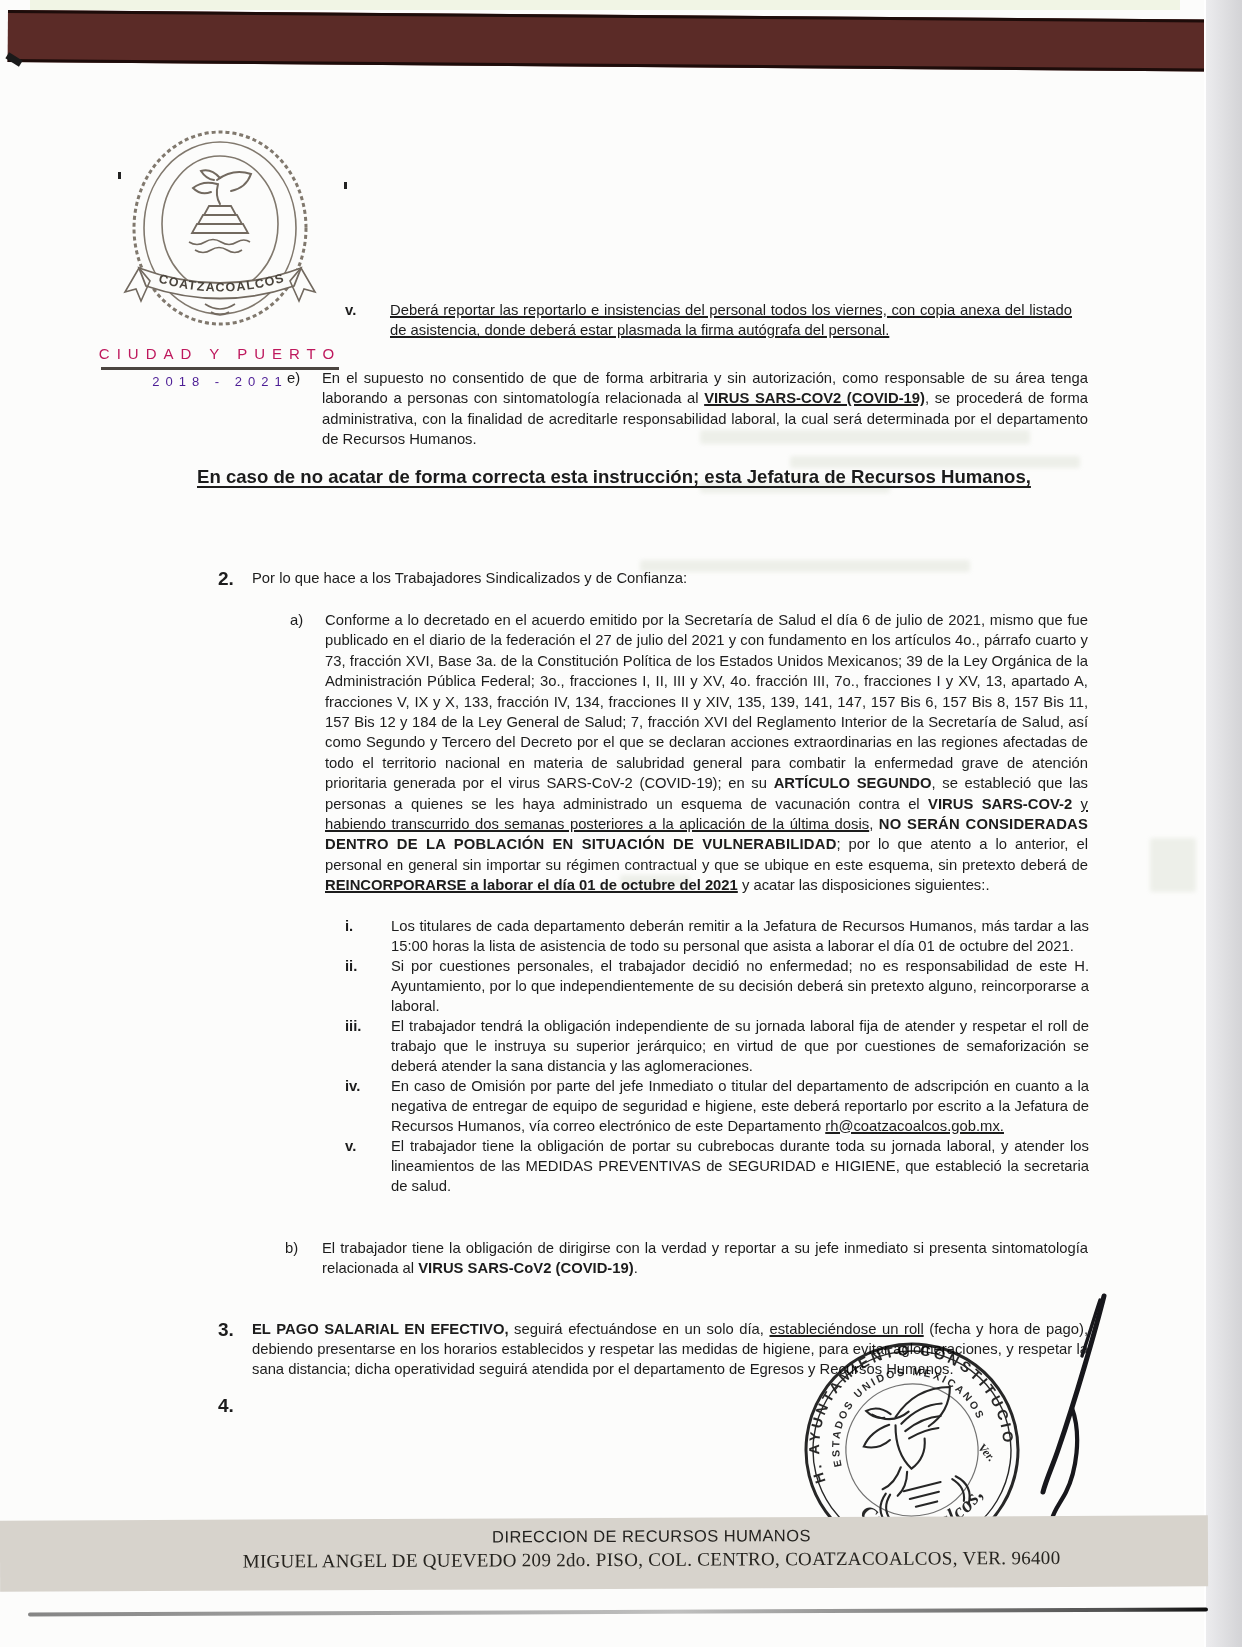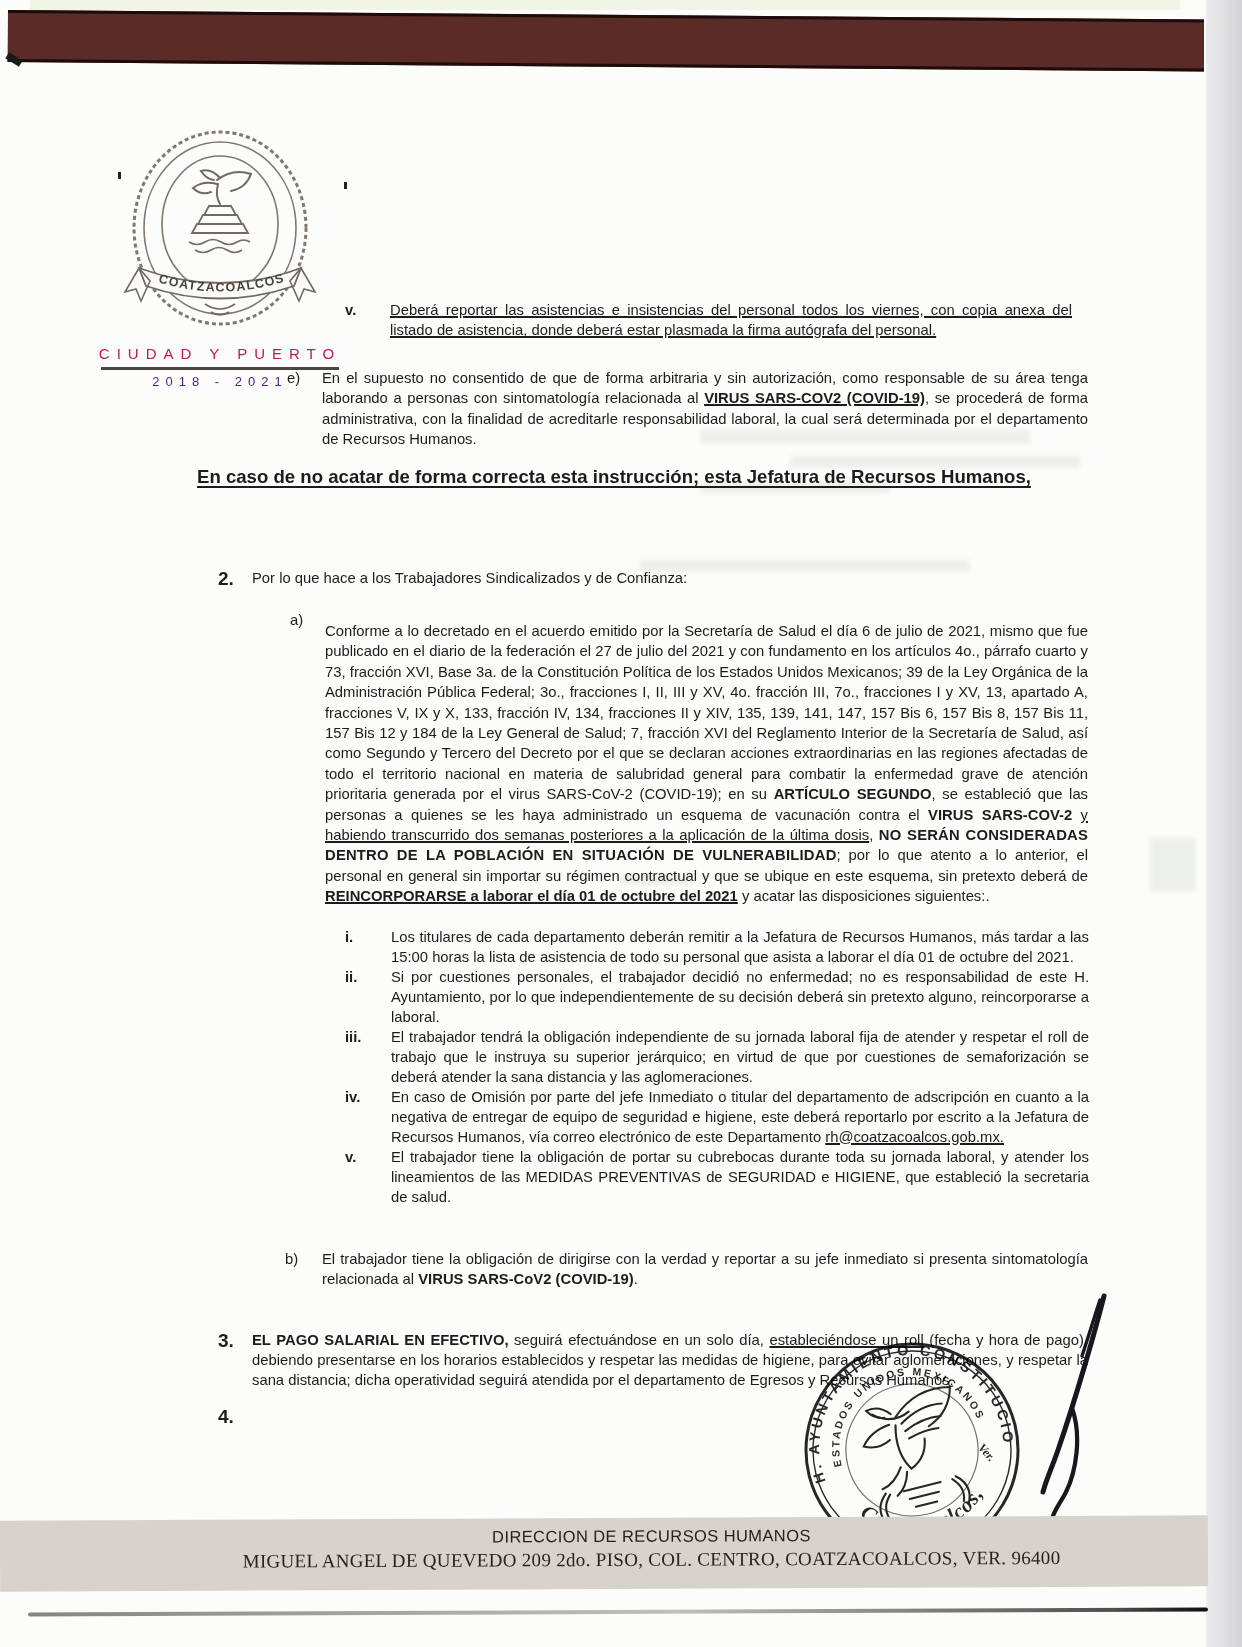--- a/index.html
+++ b/index.html
@@ -46,21 +46,21 @@
   .item-e .txt{width:766px;}
 
   .warning{position:absolute;left:188px;top:464px;width:875px;font-size:18.6px;font-weight:700;line-height:26px;margin-left:9px;}
   .warning div{text-decoration:underline;text-decoration-thickness:2.2px;text-underline-offset:3px;}
 
   .content-col{position:absolute;left:218px;top:568px;width:872px;}
   .c-row{display:flex;align-items:flex-start;}
   .item-2 .txt{width:806px;}
   .item-a{margin-top:21px;margin-left:72px;}
   .item-a .lbl{width:35px;}
-  .item-a .txt{width:763px;margin-top:11px;}
+  .item-a .txt{width:763px;}
   .sublist{margin-top:20px;margin-left:127px;}
   .sub .lbl{width:46px;font-weight:700;line-height:20px;}
   .sub .txt{width:698px;line-height:20px;}
   .item-b{margin-top:42px;margin-left:67px;}
   .item-b .lbl{width:37px;}
   .item-b .txt{width:766px;}
   .item-3{margin-top:40px;}
   .item-3 .txt{width:836px;}
   .item-4{margin-top:15px;}
   .item-4 .txt{width:760px;font-weight:700;font-size:15.6px;line-height:22px;}
@@ -134,21 +134,21 @@
         <textPath href="#crestBannerPath" startOffset="9%">COATZACOALCOS</textPath>
       </text>
     </svg>
     <div class="crest-tagline">CIUDAD Y PUERTO</div>
     <div class="crest-rule"></div>
     <div class="crest-years">2018 - 2021</div>
   </div>
 
   <div class="row v-top">
     <div class="lbl">v.</div>
-    <div class="txt">Deberá reportar las asistencias e insistencias del personal todos los viernes, con copia anexa del listado de asistencia, donde deberá estar plasmada la firma autógrafa del personal.</div>
+    <div class="txt">Deberá reportar las reportarlo e insistencias del personal todos los viernes, con copia anexa del listado de asistencia, donde deberá estar plasmada la firma autógrafa del personal.</div>
   </div>
 
   <div class="row item-e">
     <div class="lbl">e)</div>
     <div class="txt"><span>En el supuesto no consentido de que de forma arbitraria y sin autorización, como responsable de su área tenga laborando a personas con sintomatología relacionada al </span><span class="b u">VIRUS SARS-COV2 (COVID-19)</span><span>, se procederá de forma administrativa, con la finalidad de acreditarle responsabilidad laboral, la cual será determinada por el departamento de Recursos Humanos.</span></div>
   </div>
 
   <div class="warning">
     <div>En caso de no acatar de forma correcta esta instrucción; esta Jefatura de Recursos Humanos,</div>
   </div>

